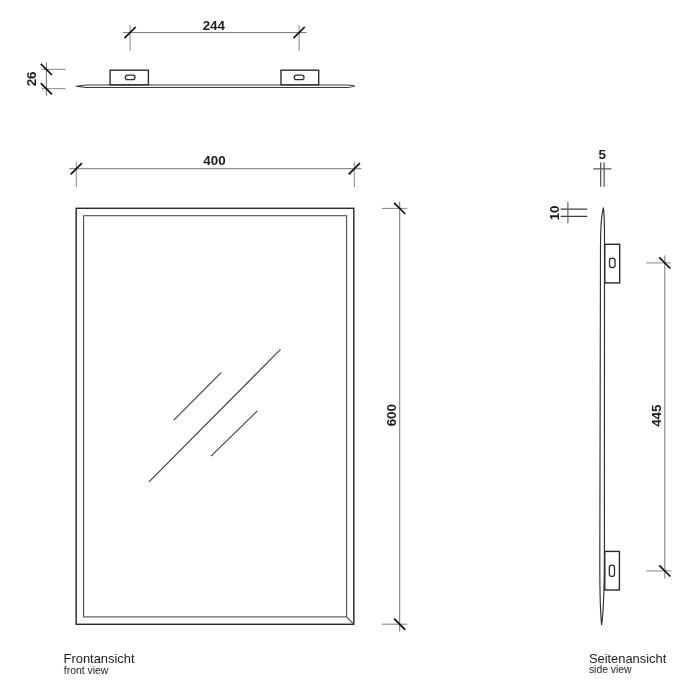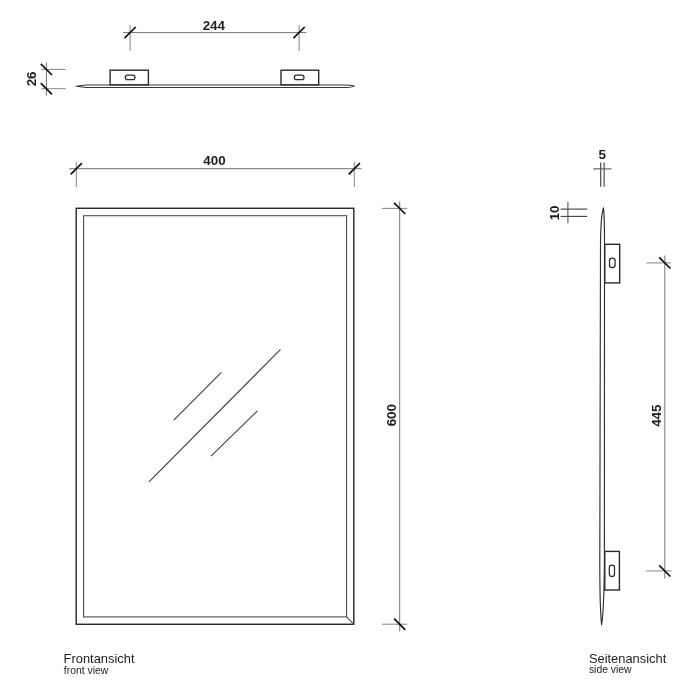--- a/index.html
+++ b/index.html
@@ -1,16 +1,16 @@
 <!DOCTYPE html>
 <html><head>
 <meta charset="utf-8">
 <style>
   html,body{margin:0;padding:0;background:#ffffff;}
-  .wrap{width:700px;height:700px;position:relative;background:#ffffff;overflow:hidden;}
+  .wrap{width:700px;height:700px;position:relative;background:#ffffff;overflow:hidden;border-radius:27px;}
   text{font-family:"Liberation Sans", sans-serif;fill:#1d1d1d;}
   .num{font-size:13.4px;font-weight:bold;}
   .cap1{font-size:12.9px;}
   .cap2{font-size:10.4px;}
 </style>
 </head>
 <body>
 <div class="wrap">
 <svg width="700" height="700" viewBox="0 0 700 700">
 

